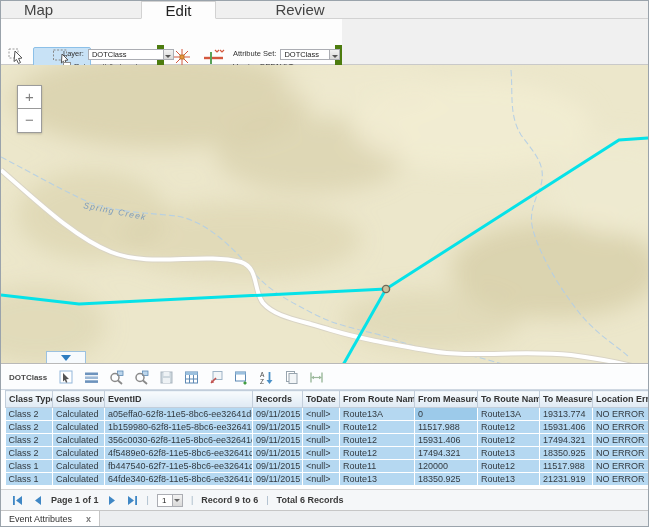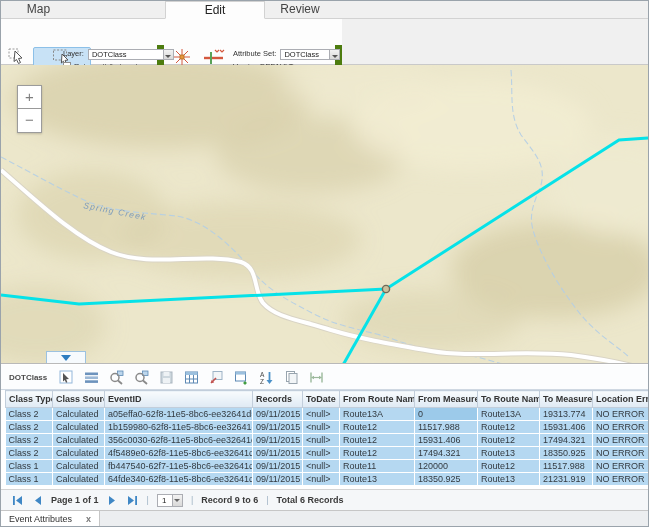--- a/index.html
+++ b/index.html
@@ -2,21 +2,21 @@
 <html><head>
 <meta charset="utf-8">
 <style>
   * { margin:0; padding:0; box-sizing:border-box; }
   html,body { background:#fff; }
   body { font-family:"Liberation Sans", sans-serif; }
   .app { position:relative; width:649px; height:527px; border:1px solid #9aa3ab; background:#fff; overflow:hidden; }
 
   
   .tabbar { position:absolute; left:0; top:0; width:647px; height:18px; background:#f0f0f0; border-bottom:1px solid #d2d2d2; }
-  .rtab { position:absolute; top:0; height:18px; font-size:12px; color:#444; text-align:center; line-height:17px; cursor:default; }
+  .rtab { position:absolute; top:0; height:18px; font-size:15px; color:#444; text-align:center; line-height:17px; cursor:default; }
   .rtab.active { background:#fdfdfd; border:1px solid #d2d2d2; border-bottom:1px solid #fdfdfd; color:#222; }
 
   
   .ribbon { position:absolute; left:0; top:18px; width:647px; height:46px; background:#fdfdfd; border-bottom:1px solid #c9c9c9; }
   .ribbon .void { position:absolute; left:341px; top:0; right:0; height:45px; background:#f0f0f0; }
   .group { position:absolute; top:0; height:45px; border-right:7px solid #4d7c0f;margin-top:26px; }
   .grouplabel { position:absolute; bottom:1px; left:0; right:0; text-align:center; font-size:7px; color:#999; }
   .bigbtn { position:absolute; top:2px; height:38px; border:1px solid transparent; border-radius:2px; text-align:center; font-size:7px; color:#333; }
   .bigbtn.on { background:#c8e2f6; border-color:#8cc0e8; }
   .bigbtn .blabel { display:block; margin-top:1px; }
@@ -60,21 +60,21 @@
   .btab { position:absolute; left:0; top:0; height:16px; background:#fff; border-right:1px solid #c6c6c6; display:flex; align-items:center; gap:14px; padding:0 8px; font-size:9px; color:#333; }
   .btab .close { color:#777; font-size:9px; font-weight:bold; line-height:9px; }
 </style>
 </head>
 <body>
 
 <div class="app">
 
   <div class="tabbar">
     <div class="rtab" style="left:10px;width:55px;">Map</div>
-    <div class="rtab active" style="left:140px;width:100px;margin-left:24px;">Edit</div>
+    <div class="rtab active" style="left:140px;width:75px;">Edit</div>
     <div class="rtab" style="left:264px;width:70px;">Review</div>
   </div>
 
   <div class="ribbon">
     <div class="void"></div>
 
     <div class="group" style="left:0;width:163px;">
       <div class="bigbtn" style="left:2px;width:28px;">
         <svg width="18" height="17" viewBox="0 0 18 17">
           <rect x="1" y="1" width="9" height="9" fill="none" stroke="#9a9a9a" stroke-dasharray="2 1.5"></rect>

